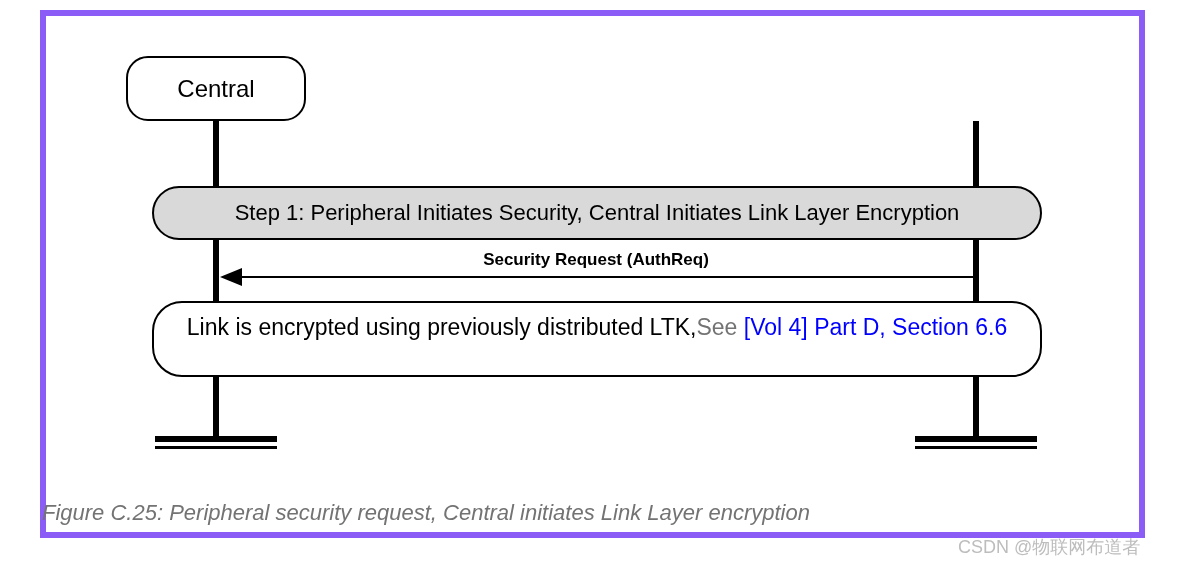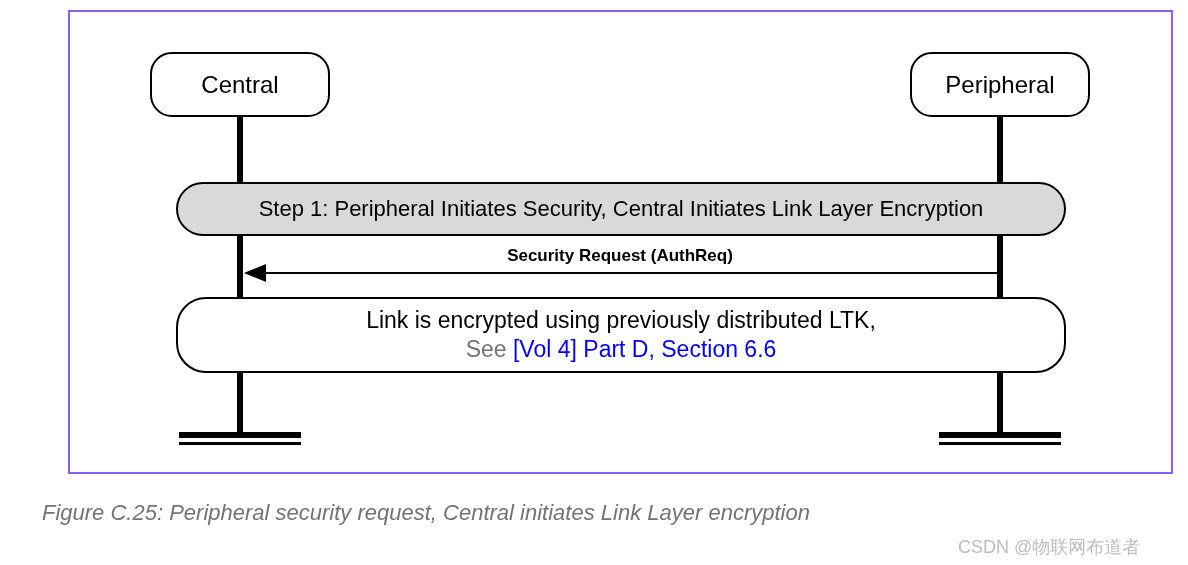--- a/index.html
+++ b/index.html
@@ -9,24 +9,23 @@
     height: 565px;
     background: #ffffff;
     font-family: Arial, Helvetica, sans-serif;
     color: #000000;
   }
   .frame {
     position: absolute;
     left: 40px;
     top: 10px;
     width: 1105px;
-    height: 464px;
-    border: 2px solid #8b5cf6;
+    height: 528px;
+    border: 6px solid #8b5cf6;
     box-sizing: border-box;
-    margin-left: 28px;
   }
   .actor-box {
     position: absolute;
     width: 180px;
     height: 65px;
     border: 2px solid #000;
     border-radius: 22px;
     background: #fff;
     box-sizing: border-box;
     display: flex;
@@ -70,22 +69,22 @@
     border-bottom: 9px solid transparent;
     border-right: 22px solid #000;
   }
   .note-pill {
     position: absolute;
     background: #fff;
     border: 2px solid #000;
     border-radius: 30px;
     box-sizing: border-box;
     display: flex;
-    flex-direction: column;
-    align-items: center;
+    flex-direction: row;
+    align-items: flex-start;
     justify-content: center;
     font-size: 23px;
     line-height: 1.25;
     padding: 10px 20px;
   }
   .note-line2 span.black { color: #737373; }
   .note-line2 span.link { color: #0000ff; }
   .foot-bar {
     position: absolute;
     height: 6px;
@@ -110,23 +109,20 @@
   }
 </style>
 </head>
 <body>
 
 <div class="frame">
 
   <div class="actor-box" style="left:80px; top:40px;">
     <span>Central</span>
   </div>
-  <div class="actor-box" style="left:840px; top:40px;">
-    <span>Peripheral</span>
-  </div>
 
   <div class="lifeline" style="left:167px; top:105px; height:65px;"></div>
   <div class="lifeline" style="left:927px; top:105px; height:65px;"></div>
 
   <div class="step-pill" style="left:106px; top:170px; width:890px;">
     <span>Step 1: Peripheral Initiates Security, Central Initiates Link Layer Encryption</span>
   </div>
 
   <div class="lifeline" style="left:167px; top:224px; height:61px;"></div>
   <div class="lifeline" style="left:927px; top:224px; height:61px;"></div>

